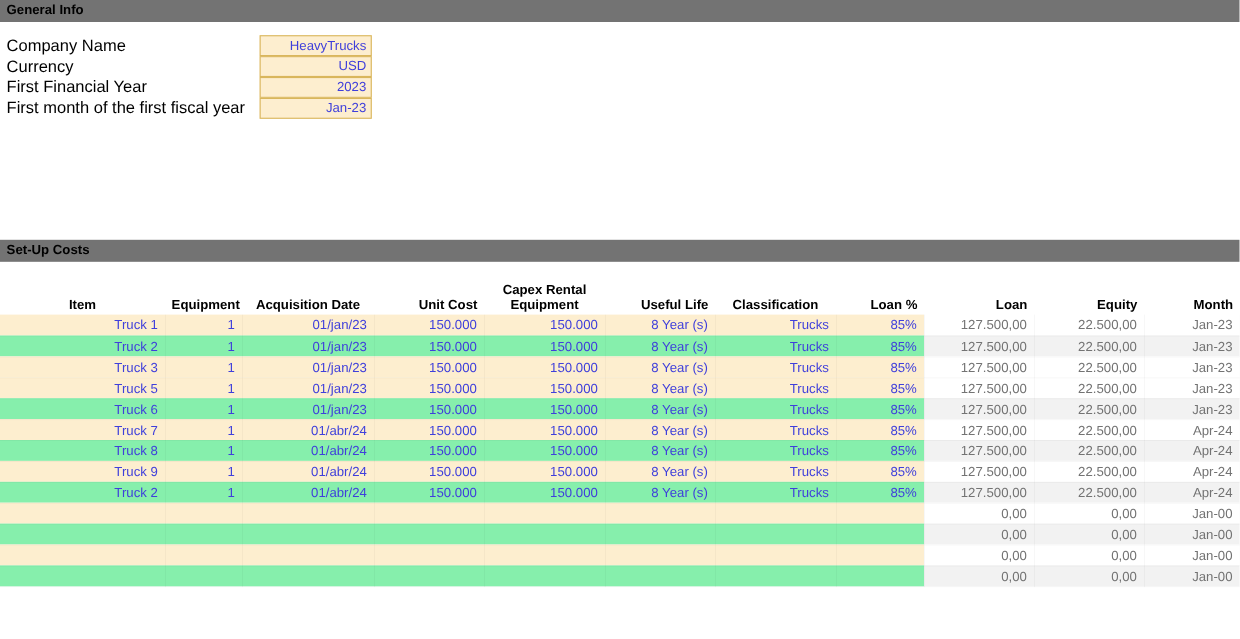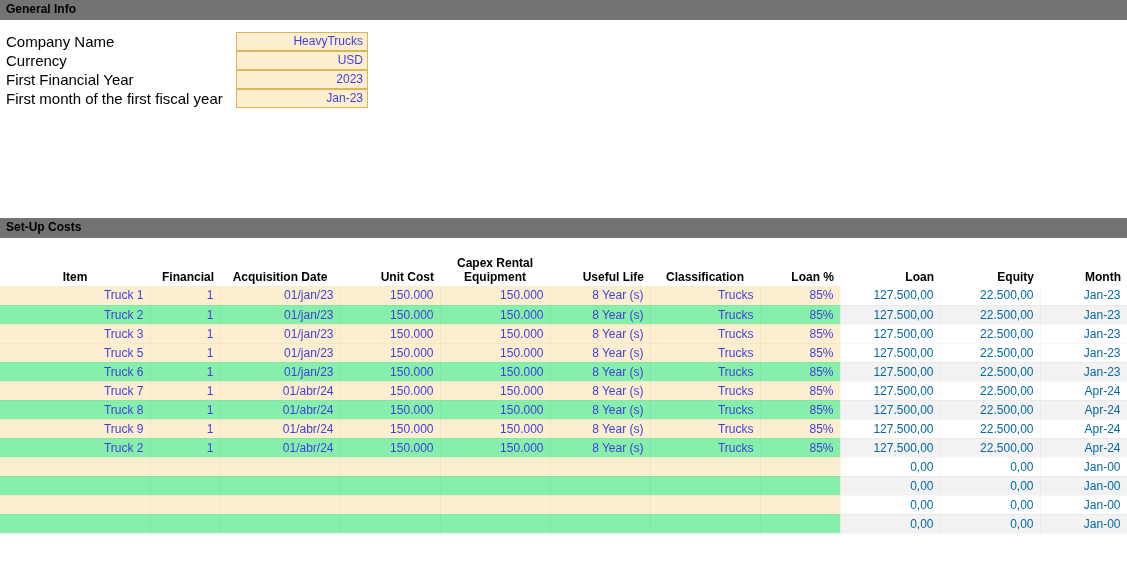--- a/index.html
+++ b/index.html
@@ -24,21 +24,21 @@
     display: flex;
     align-items: center;
     height: 19px;
   }
   .gi-label {
     width: 230px;
     font-size: 15px;
     color: #000;
   }
   .gi-value {
-    width: 132px;
+    width: 102px;
     background: #fdeecf;
     border: 1px solid #d9b65c;
     text-align: right;
     padding: 0 4px;
     color: #3f3fdb;
     font-size: 12px;
     height: 19px;
     line-height: 17px;
   }
   .spacer { height: 110px; }
@@ -62,21 +62,21 @@
     text-align: right;
     padding: 0 6px;
     height: 19px;
     border: 0;
   }
   .setup-table td.input-cell {
     background: #fdeecf;
     color: #3f3fdb;
   }
   .setup-table td.calc-cell {
-    color: #0369a1;
+    color: #737373;
     padding-left: 20px;
   }
   .setup-table tr.odd td.calc-cell { background: #fff; }
   .setup-table tr.even td.calc-cell { background: #f2f2f2; }
   .setup-table tr.odd td.input-cell { background: #fdeecf; }
   .setup-table tr.even td.input-cell { background: #86efac; }
   
   
   .setup-table td { border-right: 1px solid rgba(0,0,0,0.03); border-bottom: 1px solid rgba(0,0,0,0.03); }
   
@@ -132,21 +132,21 @@
       <col class="col-life">
       <col class="col-class">
       <col class="col-loanp">
     <col class="col-loan">
       <col class="col-equity">
       <col class="col-month">
   </colgroup>
   <thead>
     <tr>
       <th class="left">Item</th>
-      <th>Financial</th>
+      <th>Equipment</th>
       <th class="left">Acquisition Date</th>
       <th>Unit Cost</th>
       <th style="text-align:center;">Capex Rental Equipment</th>
       <th>Useful Life</th>
       <th class="left">Classification</th>
       <th>Loan %</th>
       <th>Loan</th>
       <th>Equity</th>
       <th>Month</th>
     </tr>

